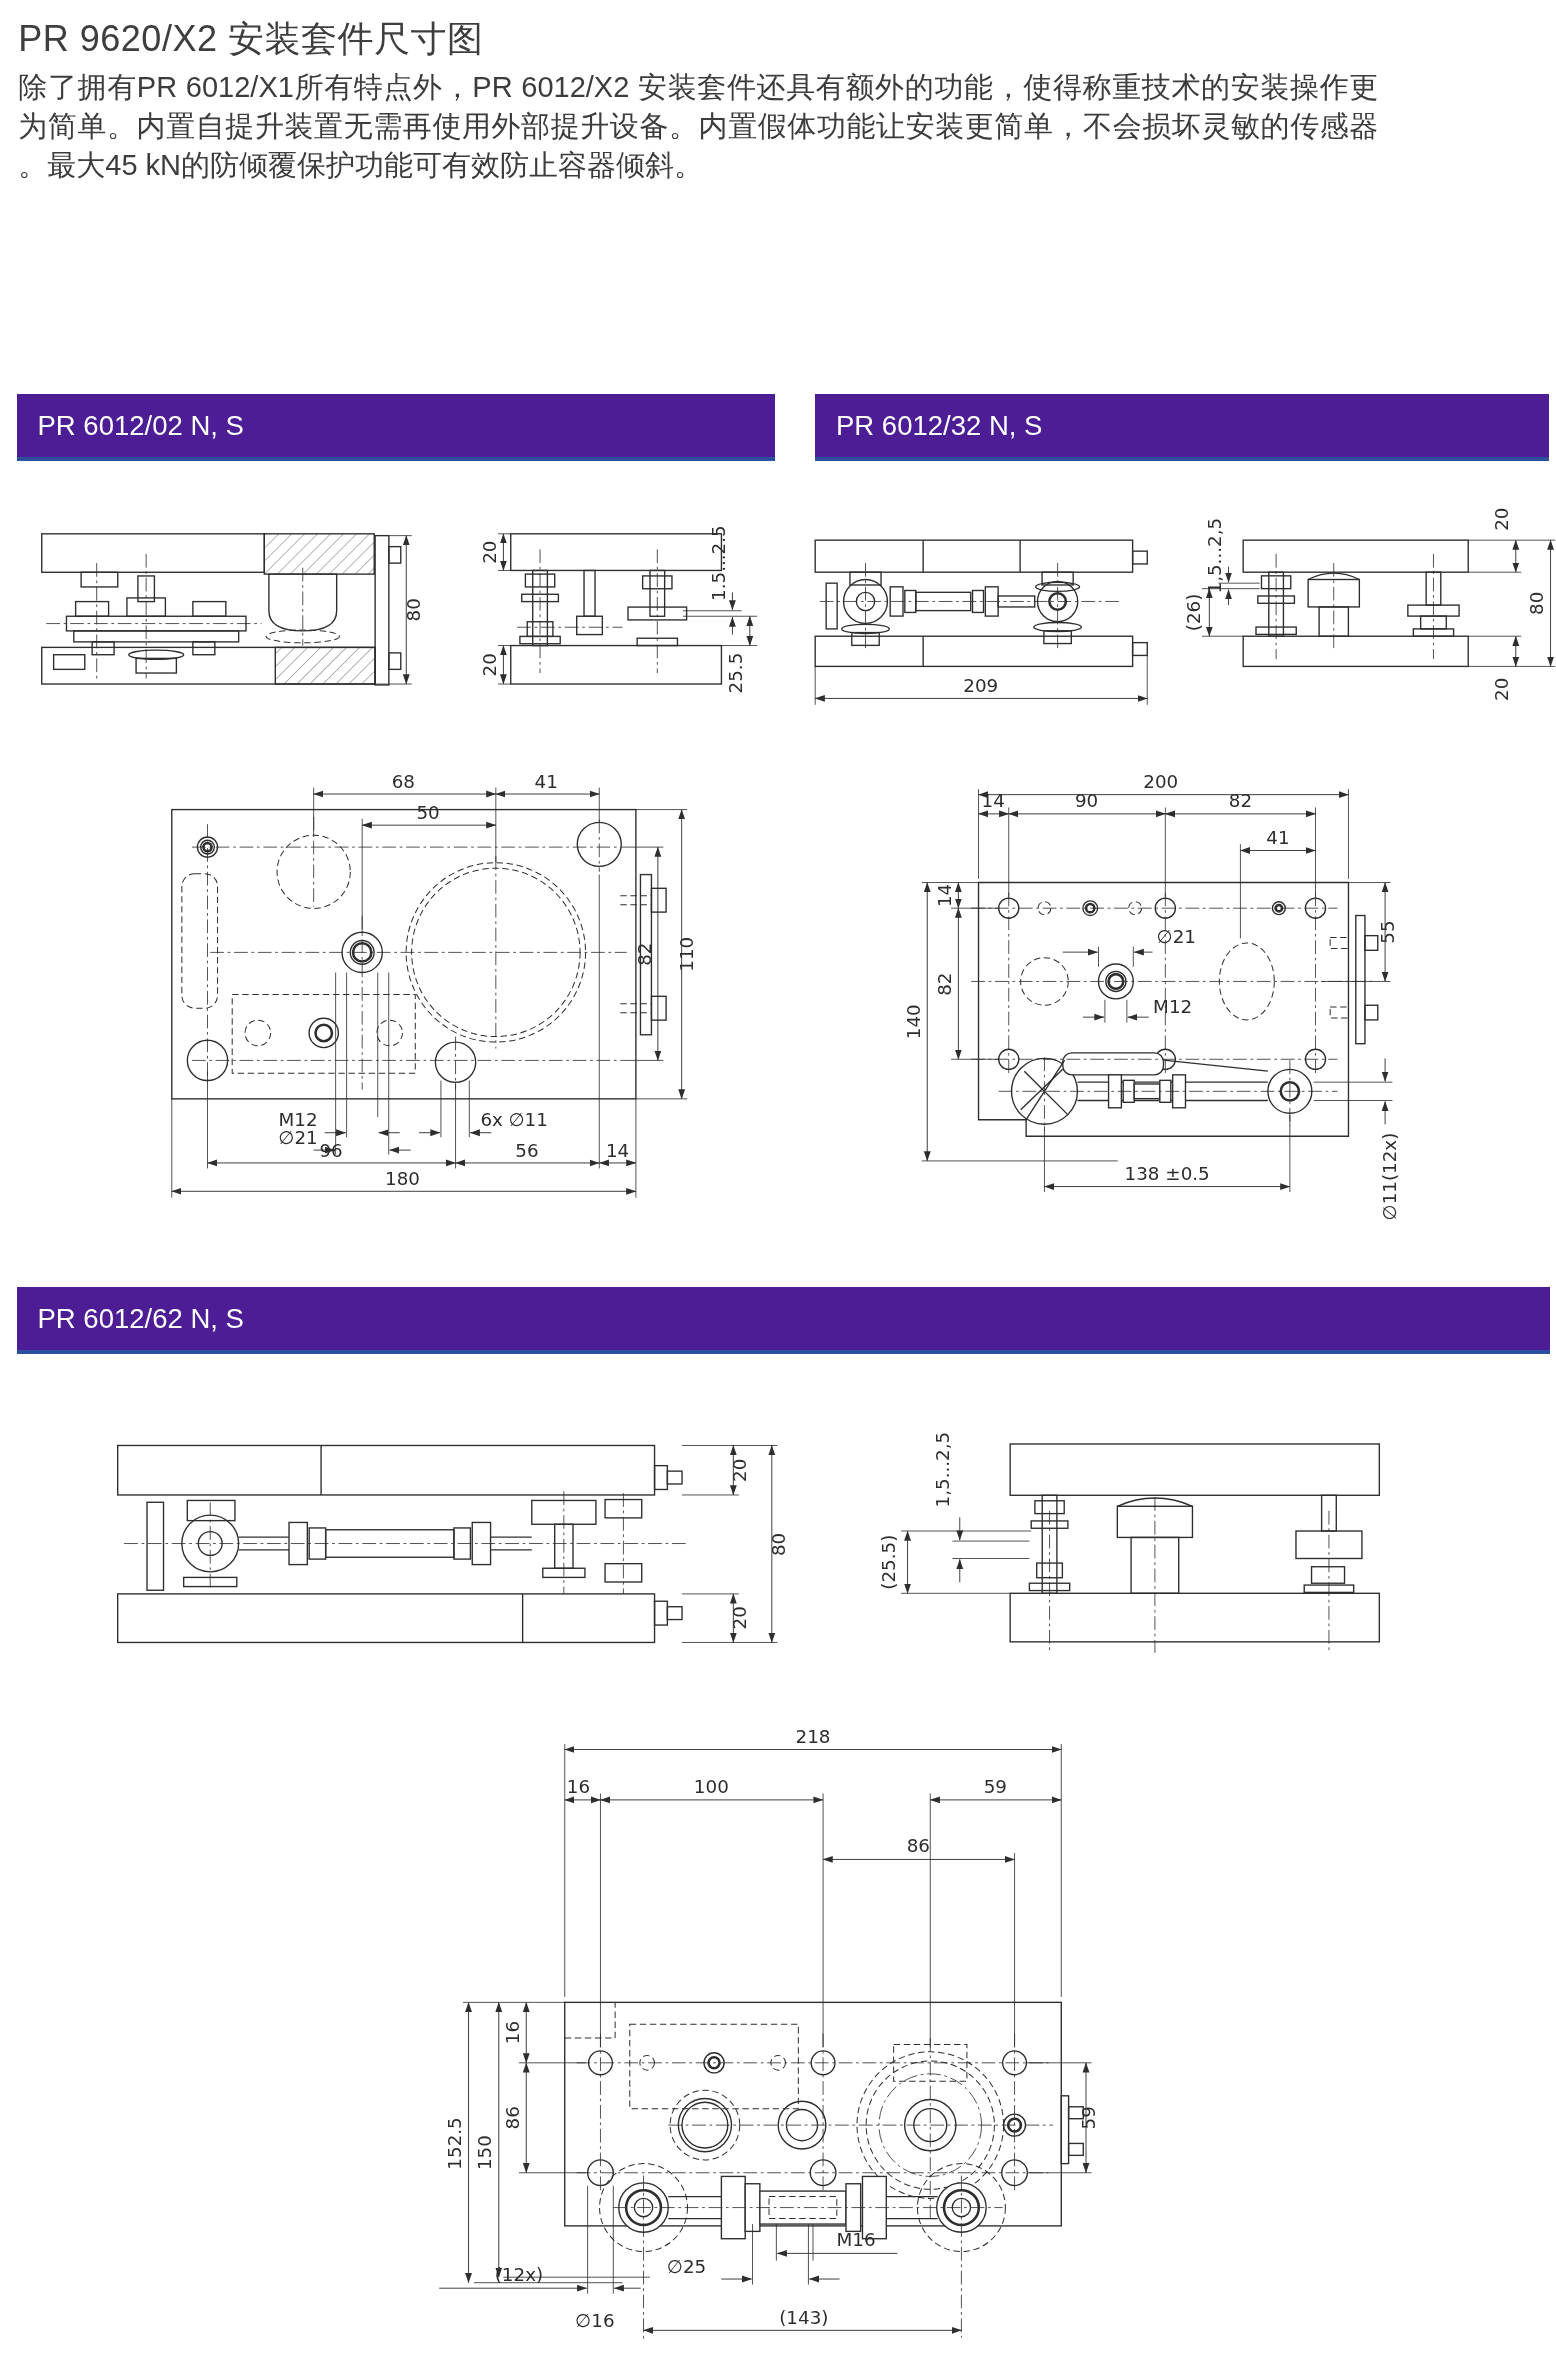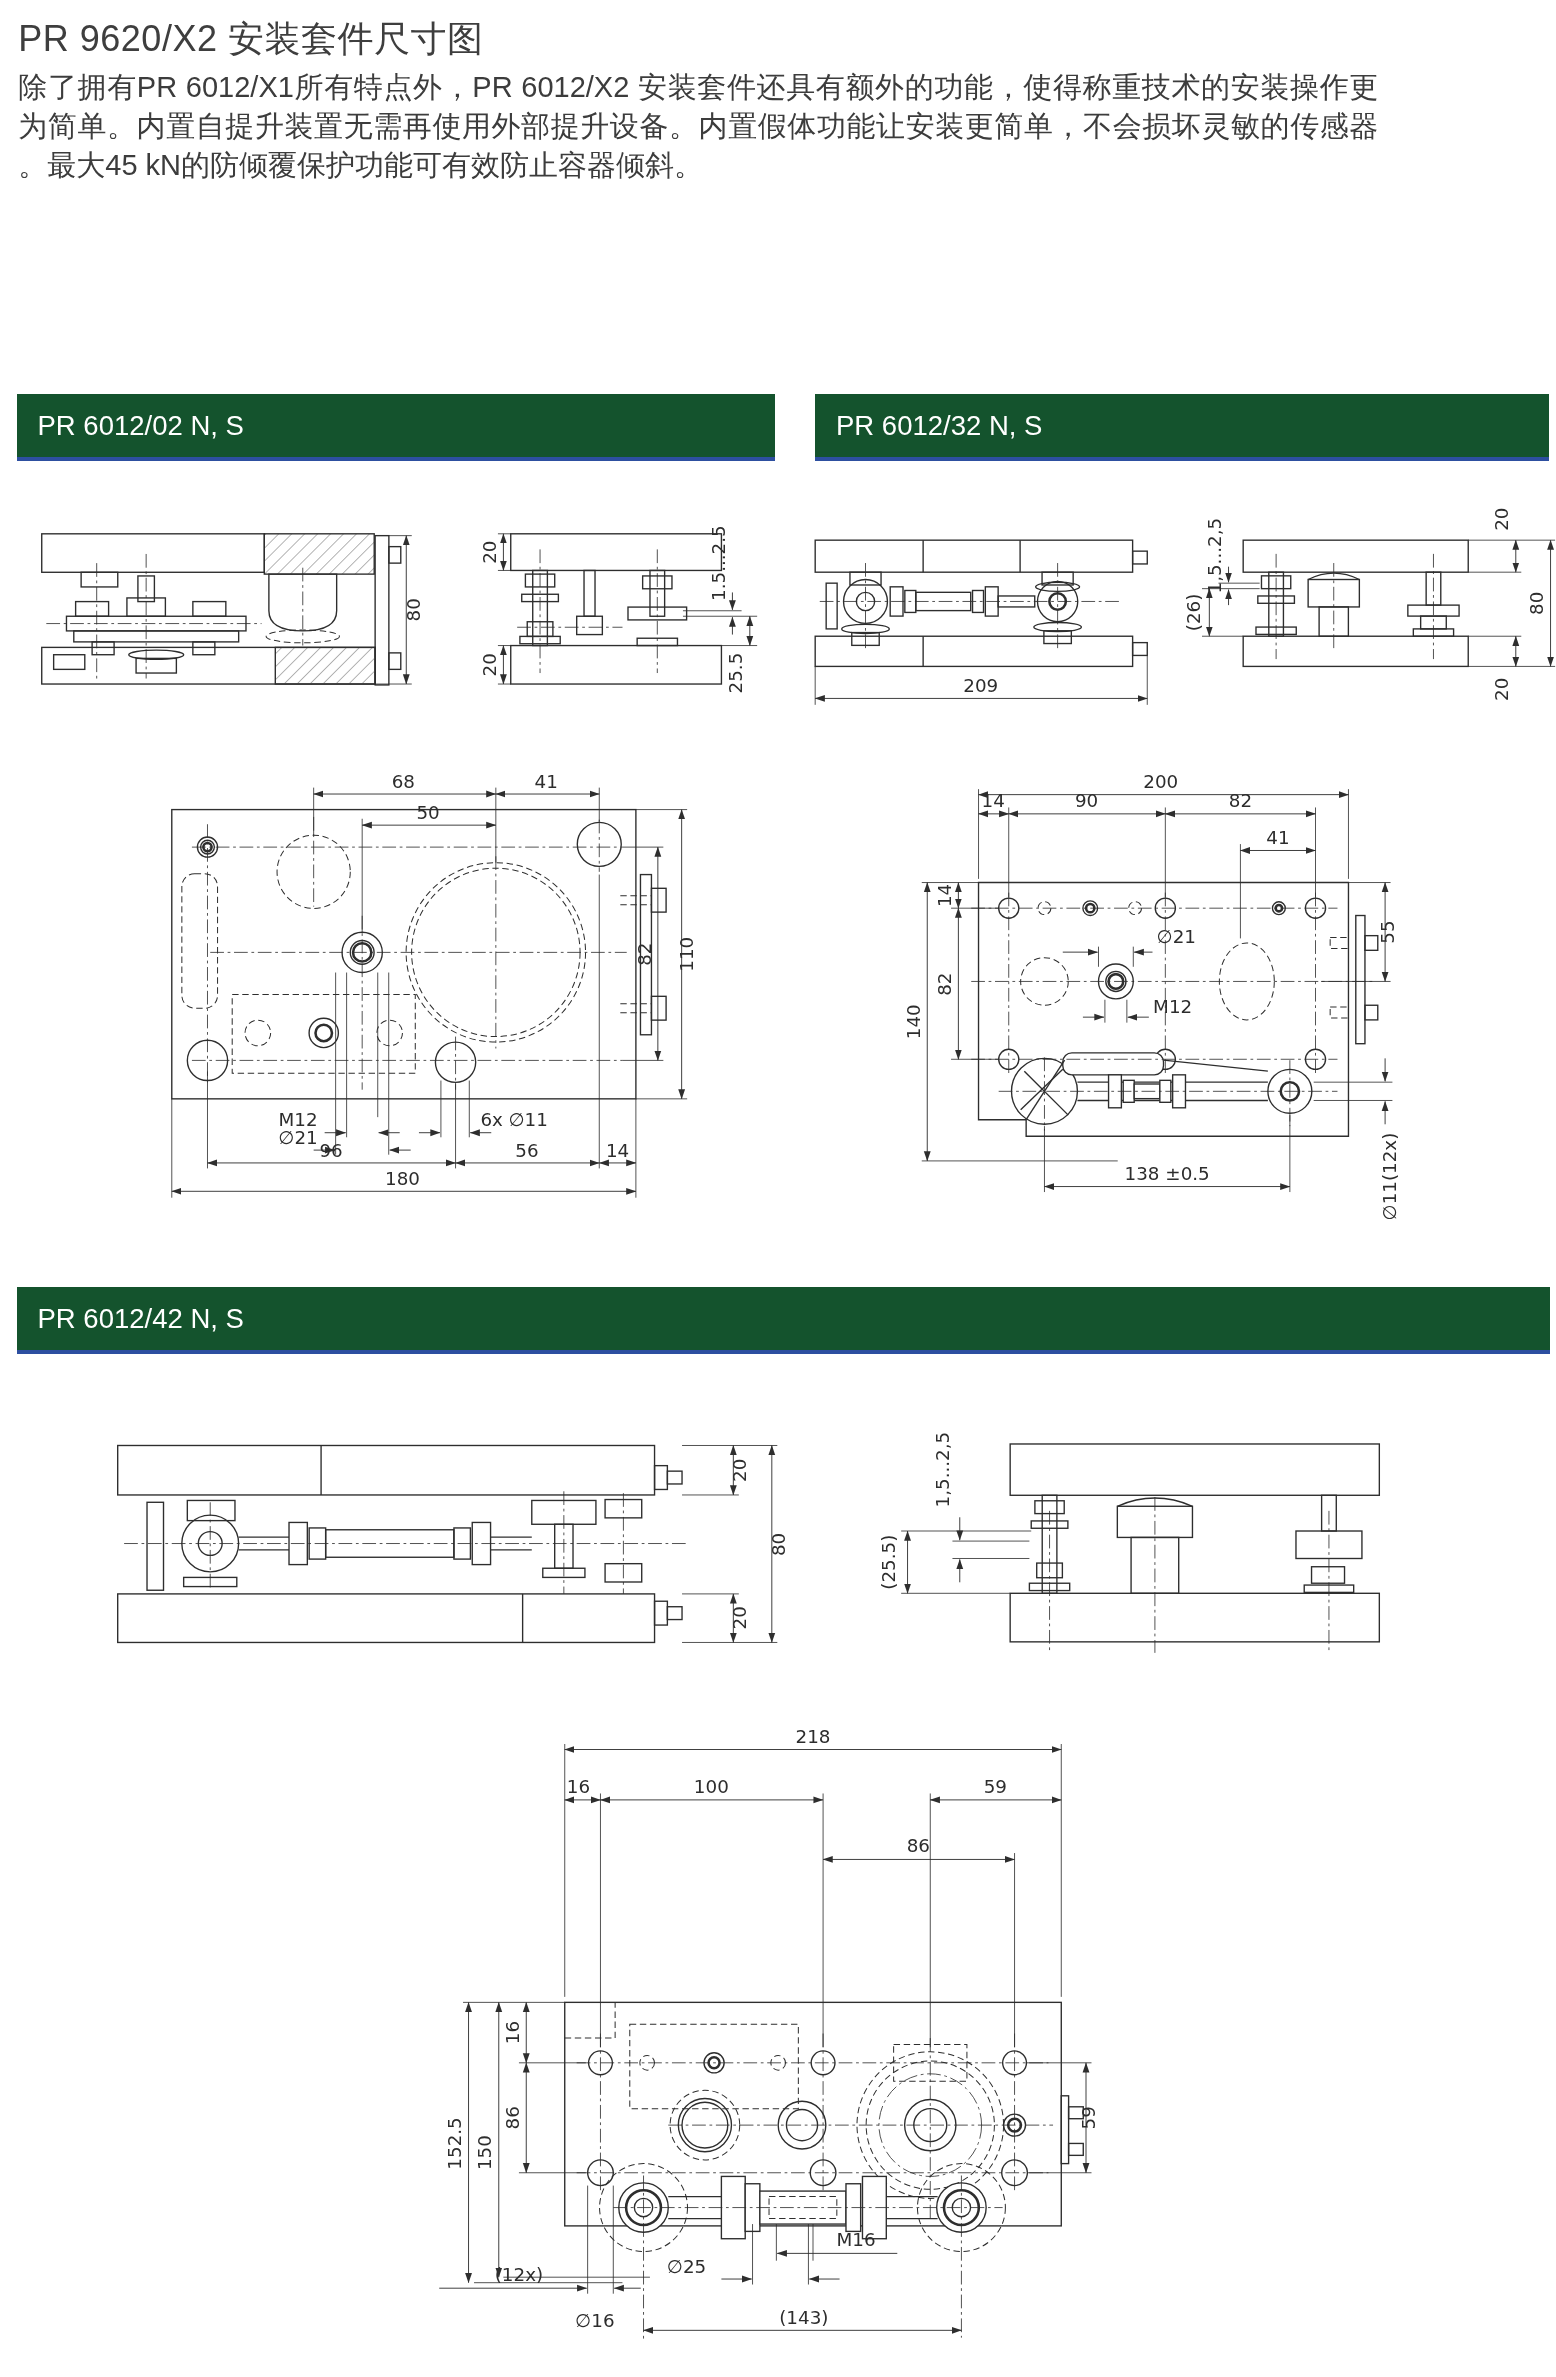--- a/index.html
+++ b/index.html
@@ -1,20 +1,20 @@
 <!DOCTYPE html>
 <html style="font-size:14.7px"><head>
 <meta charset="utf-8">
 <style>
   html,body{margin:0;padding:0;background:#fff;}
   body{width:1557px;height:2377px;position:relative;font-family:"Liberation Sans",sans-serif;color:#3c3c3c;overflow:hidden;}
   .abs{position:absolute;}
   #page-title{left:18.3px;top:14.7px;font-size:36px;font-weight:500;color:#3e3e3e;letter-spacing:0.5px;}
   #intro{left:18.3px;top:68px;width:1360px;font-size:29px;line-height:39px;color:#3c3c3c;text-align:justify;}
-  .hdr{height:63px;background:#14532d;border-bottom:4.6px solid #2d4fa0;color:#fff;font-size:27.5px;display:flex;align-items:center;padding-left:21px;box-sizing:content-box;}
+  .hdr{height:63px;background:#4c1d95;border-bottom:4.6px solid #2d4fa0;color:#fff;font-size:27.5px;display:flex;align-items:center;padding-left:21px;box-sizing:content-box;}
   #hdr02{left:16.5px;top:394px;width:737px;}
   #hdr32{left:815px;top:394px;width:713px;text-align:right;}
   #hdr42{left:16.5px;top:1287px;width:1512px;}
   svg{position:absolute;overflow:visible;}
   svg .ln{stroke:#2e2e2e;stroke-width:1.5;fill:none;}
   svg .fw{stroke:#2e2e2e;stroke-width:1.5;fill:#ffffff;}
   svg .cl{stroke:#2e2e2e;stroke-width:0.9;stroke-dasharray:15 4 3 4;fill:none;}
   svg .hd{stroke:#2e2e2e;stroke-width:1.1;stroke-dasharray:7 4;fill:none;}
   svg .dm{stroke:#2e2e2e;stroke-width:1;fill:none;}
   svg .ex{stroke:#2e2e2e;stroke-width:0.9;fill:none;}
@@ -27,21 +27,21 @@
 <div class="abs" id="page-title">PR 9620/X2 安装套件尺寸图</div>
 <div class="abs" id="intro">除了拥有PR 6012/X1所有特点外，PR 6012/X2 安装套件还具有额外的功能，使得称重技术的安装操作更为简单。内置自提升装置无需再使用外部提升设备。内置假体功能让安装更简单，不会损坏灵敏的传感器 。最大45 kN的防倾覆保护功能可有效防止容器倾斜。</div>
 
 <div class="abs hdr" id="hdr02">
     <span>PR 6012/02 N, S</span>
   </div>
 <div class="abs hdr" id="hdr32">
     <span>PR 6012/32 N, S</span>
   </div>
 <div class="abs hdr" id="hdr42">
-    <span>PR 6012/42 N, S</span>
+    <span>PR 6012/62 N, S</span>
   </div>
 
 <svg style="left:27.5px;top:499px" width="403" height="229" viewBox="0 0 440 250">
   <defs>
     <marker id="arr" viewBox="0 0 10 8" refX="9.6" refY="4" markerWidth="11" markerHeight="8.8" orient="auto-start-reverse" markerUnits="userSpaceOnUse">
         <path d="M0,0.6 L10,4 L0,7.4 Z" fill="#2e2e2e"></path>
       </marker>
     <pattern id="hatch" width="10" height="10" patternTransform="rotate(45 0 0)" patternUnits="userSpaceOnUse">
         <line x1="0" y1="0" x2="0" y2="10" stroke="#6a6a6a" stroke-width="1.1"></line>
       </pattern>

